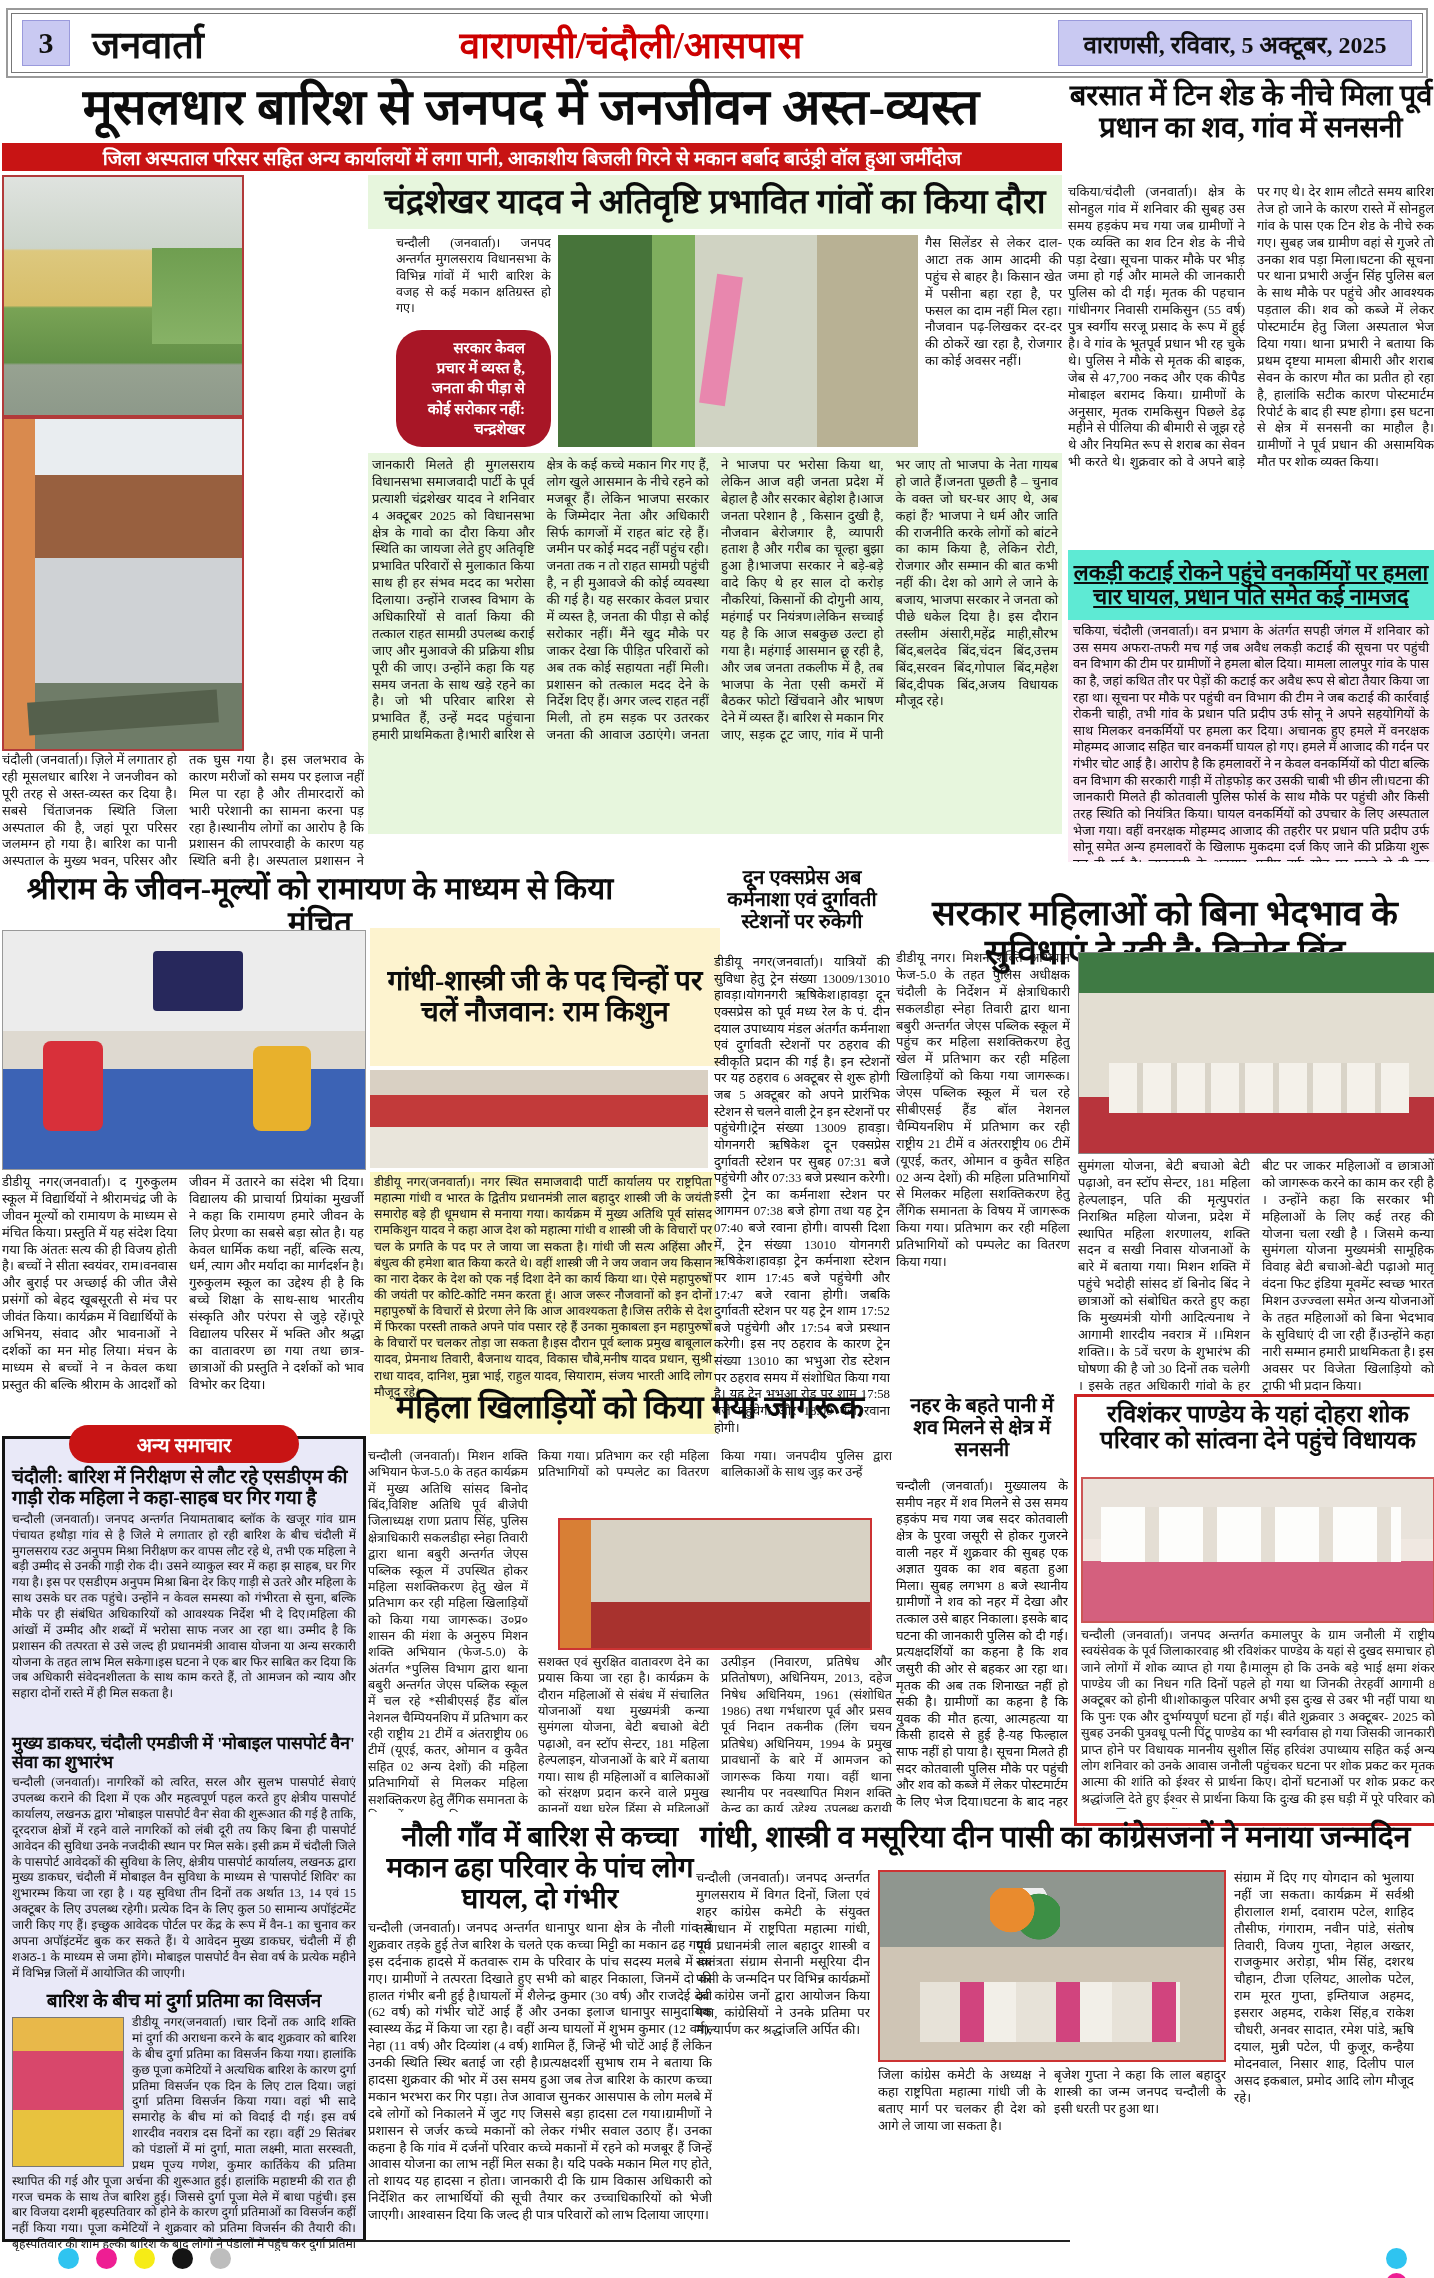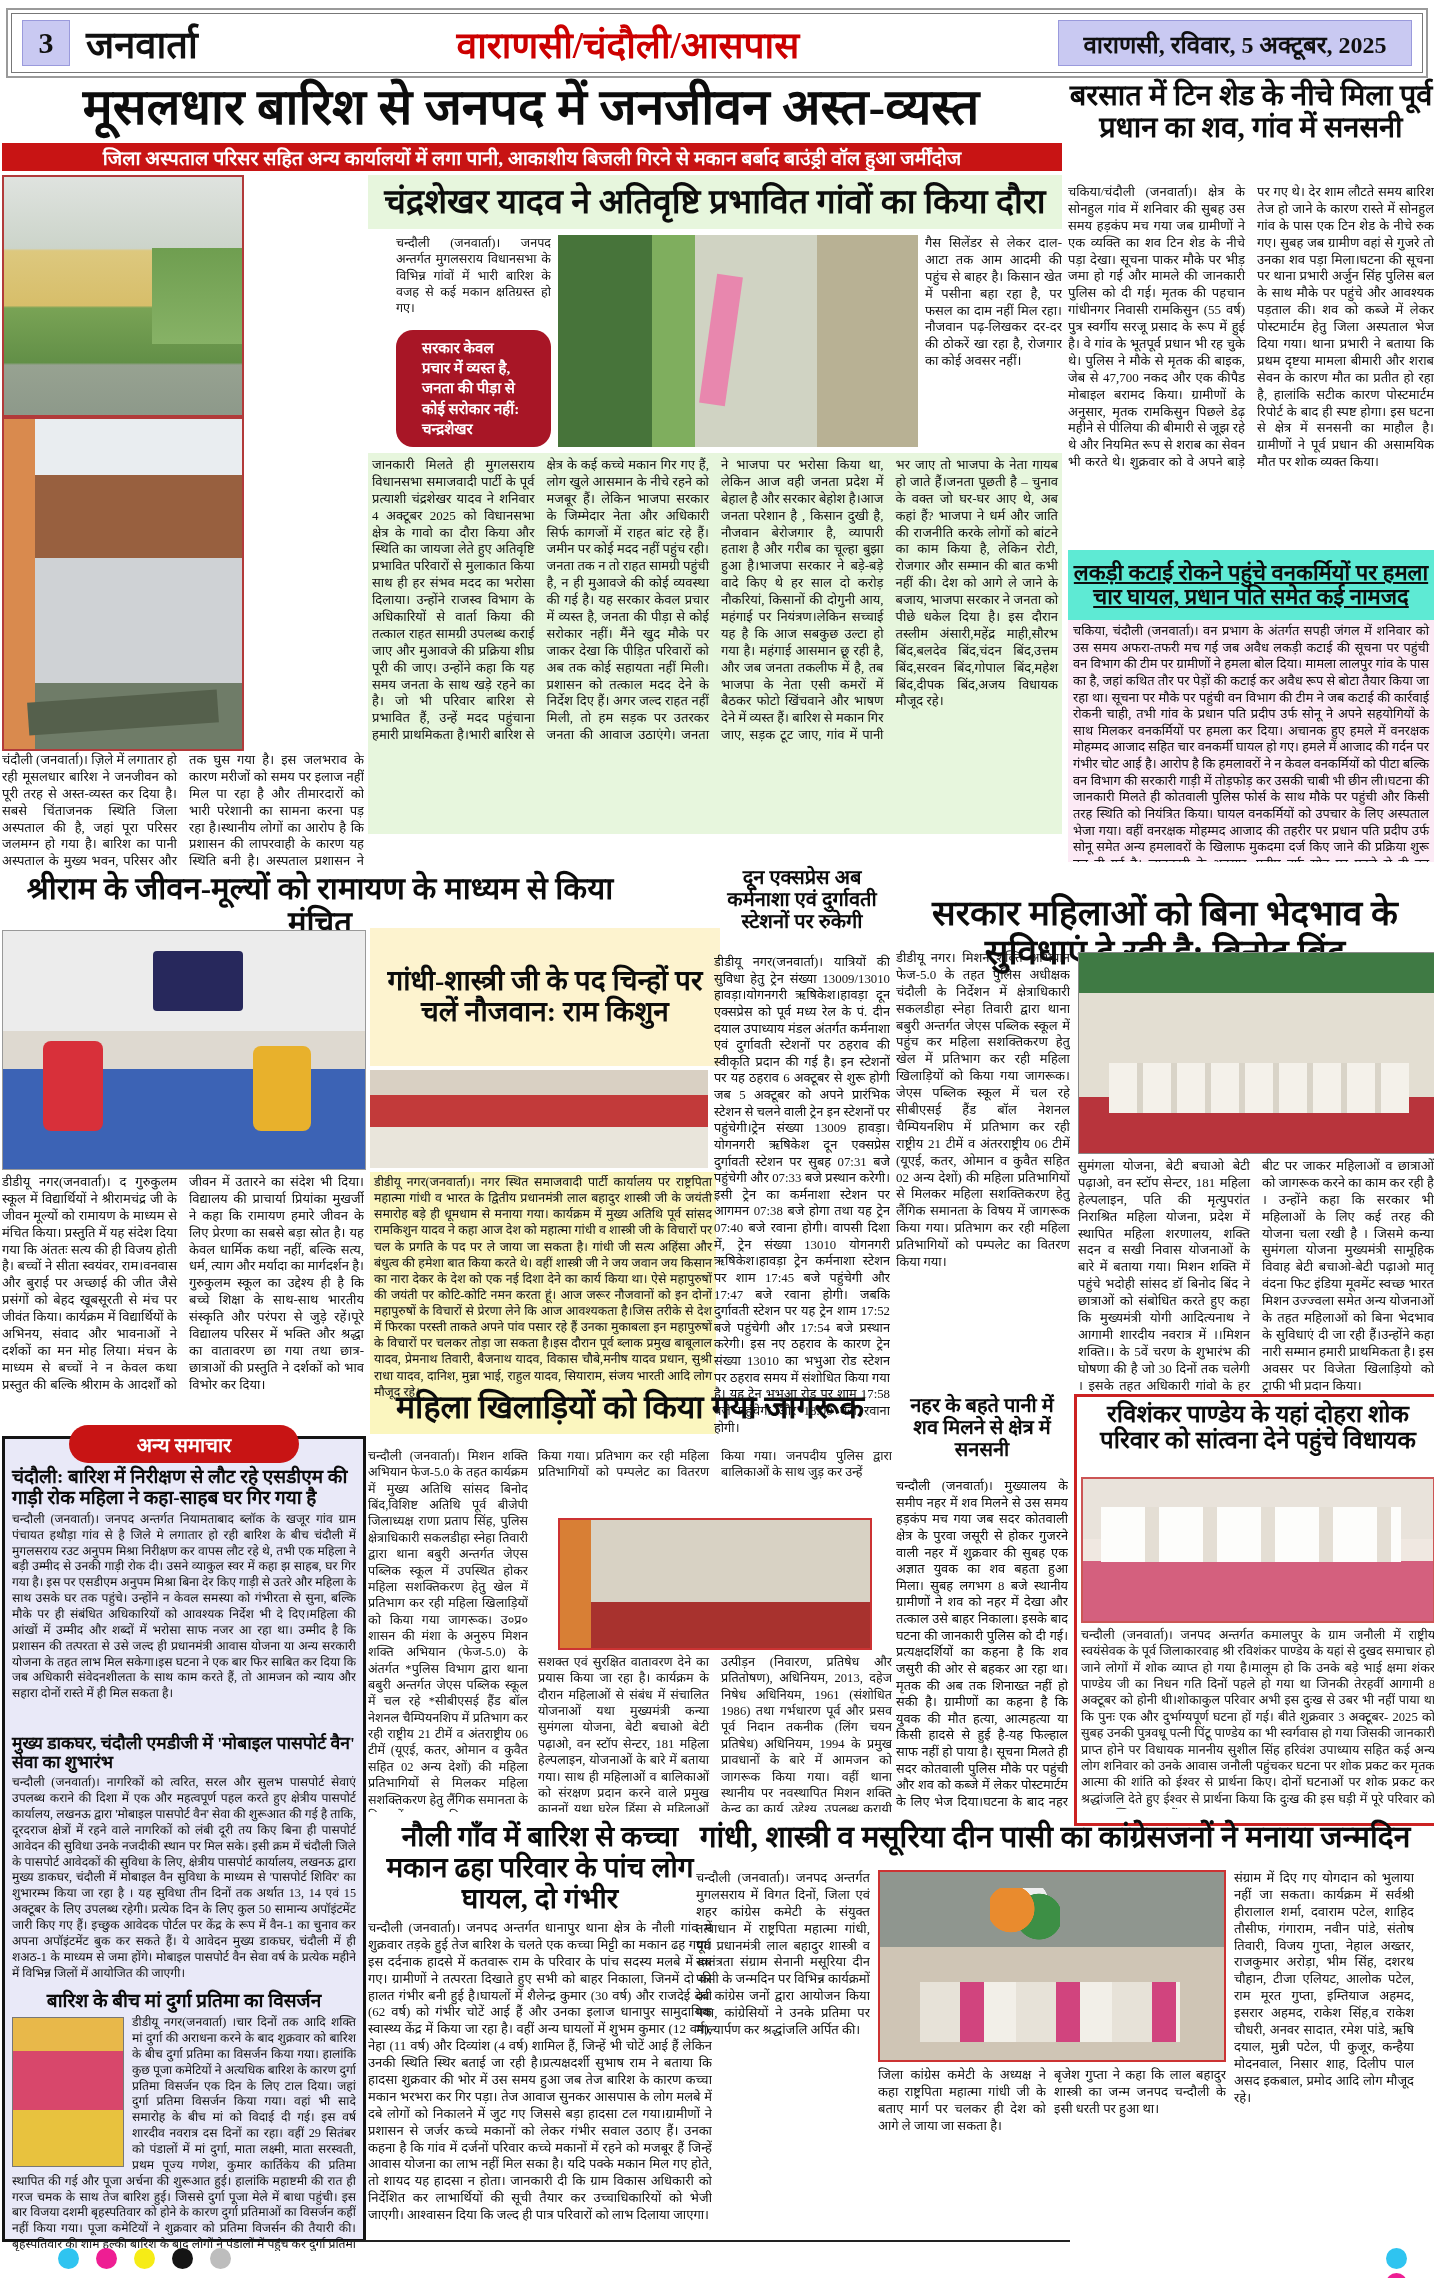--- a/index.html
+++ b/index.html
@@ -9,42 +9,42 @@
   .hl{font-weight:bold;color:#0c0c0c;text-align:center;line-height:1.1;}
   .bt{text-align:justify;overflow:hidden;line-height:1.3;}
   .c2{column-count:2;column-gap:12px;}
   .c4{column-count:4;column-gap:12px;}
   .photo{overflow:hidden;}
   
   .masthead{border:2px solid #9a9a9a;box-shadow:inset 0 0 0 3px #fff, inset 0 0 0 4px #777;
             display:flex;align-items:center;background:#fff;}
   .lavbox{background:#c9c9f2;border:1px solid #9a9adc;display:flex;align-items:center;justify-content:center;font-weight:bold;}
   
-  .quote-box{background:#a81626;color:#fff;border-radius:17px;font-weight:bold;text-align:left;
+  .quote-box{background:#a81626;color:#fff;border-radius:26px;font-weight:bold;text-align:right;
              display:flex;align-items:center;justify-content:center;padding:8px 26px;line-height:1.35;}
   .redbar{background:#c81414;color:#fff;font-weight:bold;display:flex;align-items:center;justify-content:center;}
   .purplebar{background:#5b2dbe;color:#fff;font-weight:bold;display:flex;align-items:center;justify-content:center;}
   .greenbox{background:#e7f6dd;}
   .pinkhead{background:#5eead4;text-decoration:underline;}
   .pinkbody{background:#fceaf5;}
   .creambox{background:#fdf3cf;}
   .yellowbody{background:#fbf6bf;}
   .anyabox{background:#e9e9f8;border:3px solid #141414;}
   .pill{background:#c81414;color:#fff;font-weight:bold;border-radius:0 0 22px 22px;border-radius:22px;
         display:flex;align-items:center;justify-content:center;}
   .dot{width:21px;height:21px;border-radius:50%;display:inline-block;margin-right:13px;}
 </style>
 </head>
 <body>
 
 <div class="page">
 
   <div class="abs masthead" style="left:6px;top:8px;width:1418px;height:66px;">
     <div class="lavbox" style="width:46px;height:44px;margin-left:14px;font-size:30px;">3</div>
-    <div style="font-size:38px;font-weight:bold;margin-left:16px;">जनवार्ता</div>
+    <div style="font-size:38px;font-weight:bold;margin-left:22px;">जनवार्ता</div>
     <div style="flex:1;text-align:center;font-size:37px;font-weight:bold;color:#cc0000;">वाराणसी/चंदौली/आसपास</div>
     <div class="lavbox" style="width:352px;height:44px;margin-right:14px;font-size:24px;">वाराणसी, रविवार, 5 अक्टूबर, 2025</div>
   </div>
 
   <div class="abs hl" style="left:0;top:80px;width:1062px;height:60px;font-size:50px;">मूसलधार बारिश से जनपद में जनजीवन अस्त-व्यस्त</div>
   <div class="abs redbar" style="left:2px;top:143px;width:1060px;height:28px;font-size:19.5px;">जिला अस्पताल परिसर सहित अन्य कार्यालयों में लगा पानी, आकाशीय बिजली गिरने से मकान बर्बाद बाउंड्री वॉल हुआ जर्मींदोज</div>
 
   <div class="abs photo" style="left:2px;top:175px;width:238px;height:238px;border:2px solid #b23a3a;
        background:linear-gradient(180deg,#dfe3df 0%,#ccd4ca 30%,#ddc87e 31%,#d7be6a 54%,#79a355 55%,#628f47 78%,#97a291 79%,#8d998a 100%);">
     <div style="position:absolute;left:62%;top:30%;width:38%;height:40%;background:linear-gradient(180deg,#6f9e50,#87b266);"></div>

